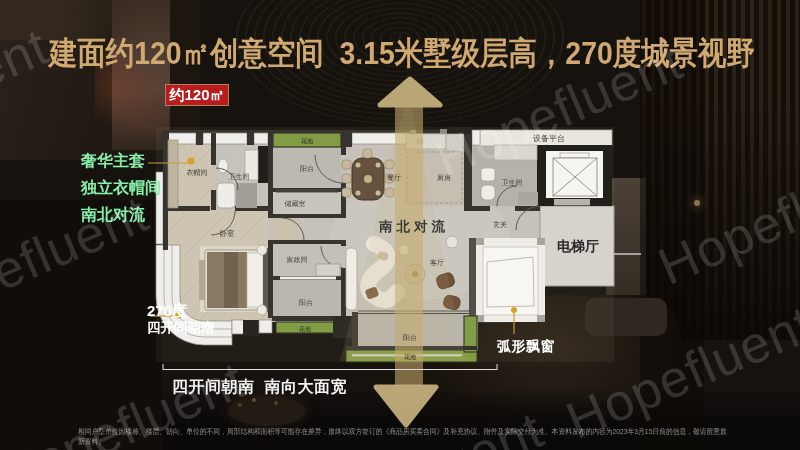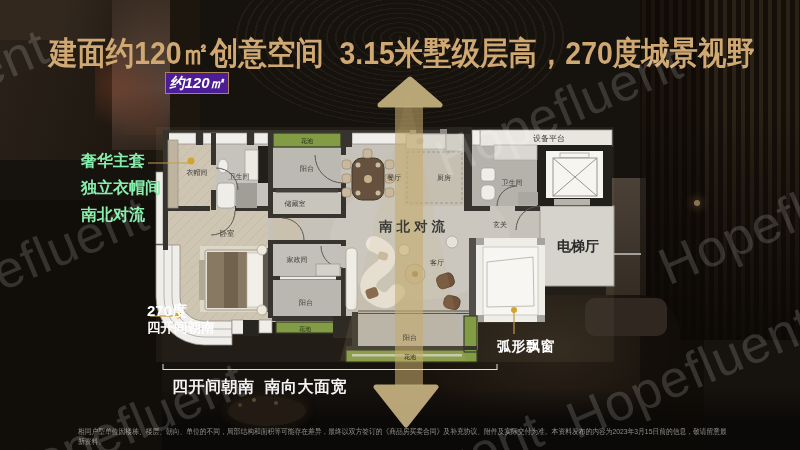--- a/index.html
+++ b/index.html
@@ -364,21 +364,21 @@
     <circle cx="178" cy="315" r="3.5" fill="#d4a32a"></circle>
 
     <circle cx="514" cy="310" r="3" fill="#d4a32a"></circle>
     <path d="M514,313 V334" stroke="#c69c3a" stroke-width="1.2"></path>
 
     <path d="M163,364 V370 M163,369.5 H497 M497,364 V370" stroke="#dededc" stroke-width="1"></path>
   </svg>
 
   <div style="left:49px;top:32px;font-size:32px;font-weight:bold;color:#d0a872;letter-spacing:0;white-space:nowrap;transform:scaleX(0.888);transform-origin:0 0;">建面约120㎡创意空间&nbsp; 3.15米墅级层高，270度城景视野</div>
 
-  <div style="left:165px;top:72px;width:62px;height:20px;border:1.5px solid #ab8357;background:#4c1d95;color:#fff;font-size:15px;font-weight:bold;text-align:center;line-height:20px;font-style:italic;">约120㎡</div>
+  <div style="left:165px;top:84px;width:62px;height:20px;border:1.5px solid #ab8357;background:#b91c1c;color:#fff;font-size:15px;font-weight:bold;text-align:center;line-height:20px;">约120㎡</div>
 
   <div style="left:81px;top:147px;font-size:16px;font-weight:bold;color:#86efac;line-height:27px;">奢华主套<br>独立衣帽间<br>南北对流</div>
 
   <div style="left:100px;top:303px;font-size:15px;font-weight:bold;color:#fff;line-height:16px;margin-left:47px;">270度<br><span style="font-size:13.5px">四开间朝南</span></div>
 
   <div style="left:497px;top:338px;font-size:14px;font-weight:bold;color:#fff;letter-spacing:0.5px;">弧形飘窗</div>
 
   <div style="left:172px;top:377px;font-size:16px;font-weight:bold;color:#f2f2f2;letter-spacing:0.5px;white-space:nowrap;">四开间朝南&nbsp;&nbsp;南向大面宽</div>
 
   <div style="left:78px;top:427px;font-size:7.6px;color:#93918c;line-height:9.5px;white-space:nowrap;transform:scaleX(0.891);transform-origin:0 0;">相同户型单位因楼栋、楼层、朝向、单位的不同，局部结构和面积等可能存在差异，最终以双方签订的《商品房买卖合同》及补充协议、附件及实际交付为准。本资料发布的内容为2023年3月15日前的信息，敬请留意最<br>新资料。</div>

